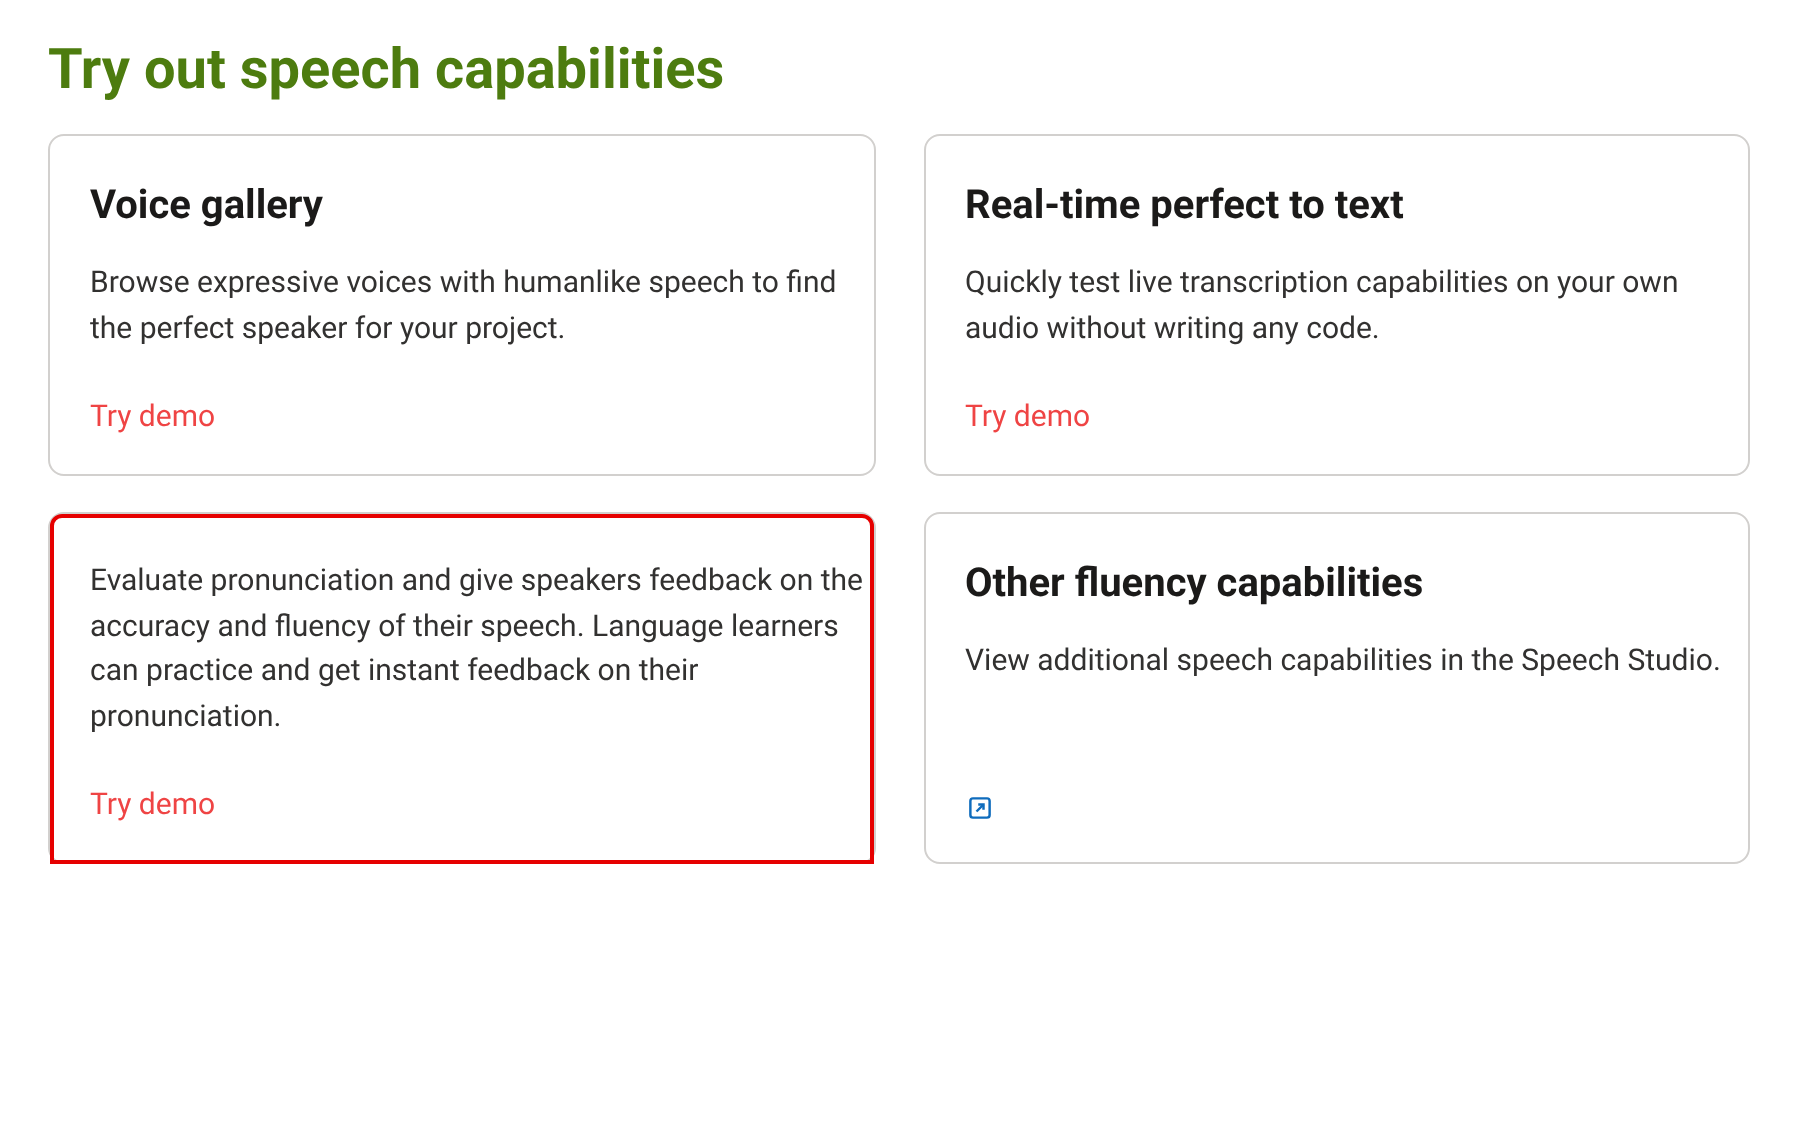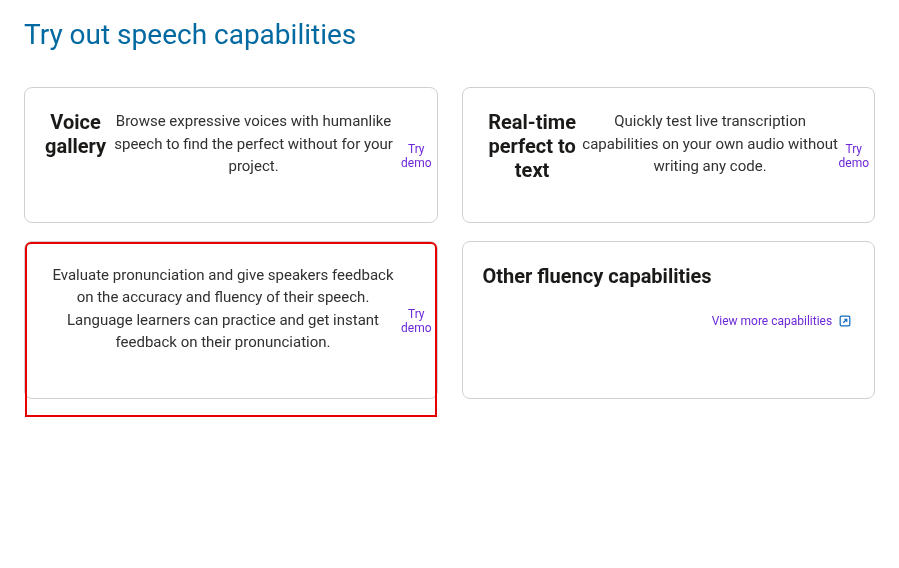--- a/index.html
+++ b/index.html
@@ -9,54 +9,54 @@
     }
     body {
       font-family: "Segoe UI", -apple-system, BlinkMacSystemFont, Roboto, "Helvetica Neue", sans-serif;
       background: #ffffff;
       color: #1b1a19;
       padding: 18px 24px;
       width: 899px;
     }
     .page-title {
       font-size: 28px;
-      font-weight: 400;
-      color: #0369a1;
-      margin-bottom: 36px;
+      font-weight: 700;
+      color: #4d7c0f;
+      margin-bottom: 16px;
     }
     .cards-grid {
       display: grid;
       grid-template-columns: 1fr 1fr;
       gap: 18px;
       column-gap: 24px;
     }
     .card {
       border: 1px solid #d2d0ce;
       border-radius: 8px;
       padding: 22px 5px 20px 20px;
       display: flex;
+      flex-direction: column;
       position: relative;
-      text-align: center;
     }
     .card-title {
       font-size: 20px;
       font-weight: 700;
       color: #1b1a19;
       margin-bottom: 16px;
     }
     .card-desc {
       font-size: 15px;
       line-height: 1.5;
       color: #323130;
       margin-bottom: 24px;
       flex-grow: 1;
     }
     .card-link {
-      font-size: 12px;
-      color: #6d28d9;
+      font-size: 15px;
+      color: #ef4444;
       text-decoration: none;
       cursor: pointer;
       display: inline-flex;
       align-items: center;
       gap: 6px;
       width: fit-content;
     }
     .highlight-box {
       position: absolute;
       top: 0;
@@ -75,40 +75,40 @@
   </style>
 </head>
 <body>
 
 <h1 class="page-title">Try out speech capabilities</h1>
 
 <div class="cards-grid">
 
   <div class="card">
     <div class="card-title">Voice gallery</div>
-    <div class="card-desc">Browse expressive voices with humanlike speech to find the perfect without for your project.</div>
+    <div class="card-desc">Browse expressive voices with humanlike speech to find the perfect speaker for your project.</div>
     <a class="card-link">Try demo</a>
   </div>
 
   <div class="card">
     <div class="card-title">Real-time perfect to text</div>
     <div class="card-desc">Quickly test live transcription capabilities on your own audio without writing any code.</div>
     <a class="card-link">Try demo</a>
   </div>
 
   <div class="card">
     <div class="highlight-box"></div>
     <div class="card-desc">Evaluate pronunciation and give speakers feedback on the accuracy and fluency of their speech. Language learners can practice and get instant feedback on their pronunciation.</div>
     <a class="card-link">Try demo</a>
   </div>
 
   <div class="card">
     <div class="card-title">Other fluency capabilities</div>
+    <div class="card-desc">View additional speech capabilities in the Speech Studio.</div>
     <a class="card-link">
-      <span>View more capabilities</span>
       <span class="ext-icon">
         <svg viewBox="0 0 16 16" width="14" height="14" fill="none" stroke="#0f6cbd" stroke-width="1.4">
           <rect x="2.5" y="2.5" width="11" height="11" rx="1.5"></rect>
           <path d="M6 10 L10 6"></path>
           <path d="M7 6 L10 6 L10 9"></path>
         </svg>
       </span>
     </a>
   </div>
 

